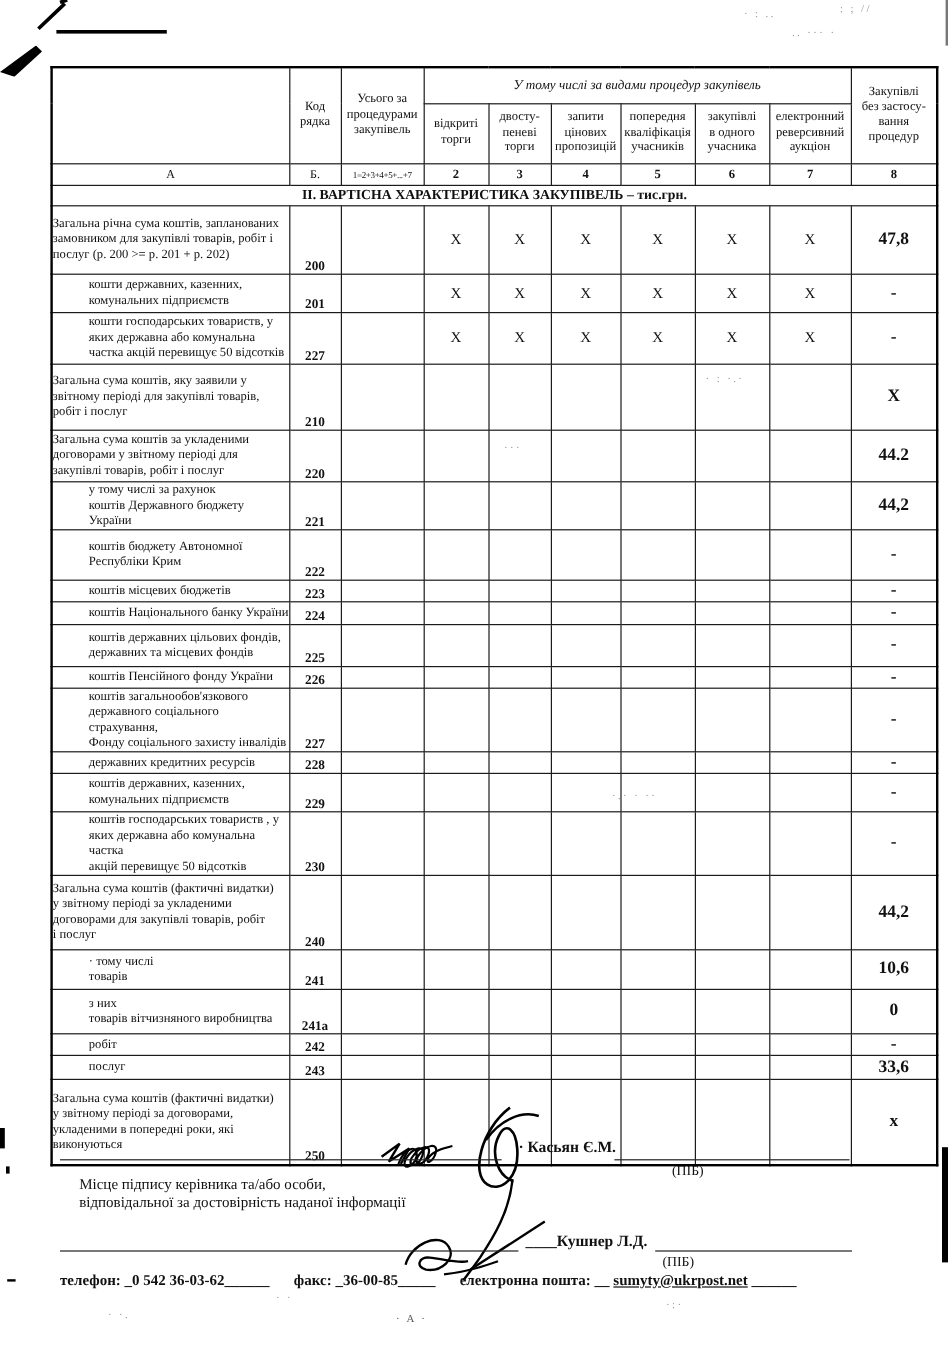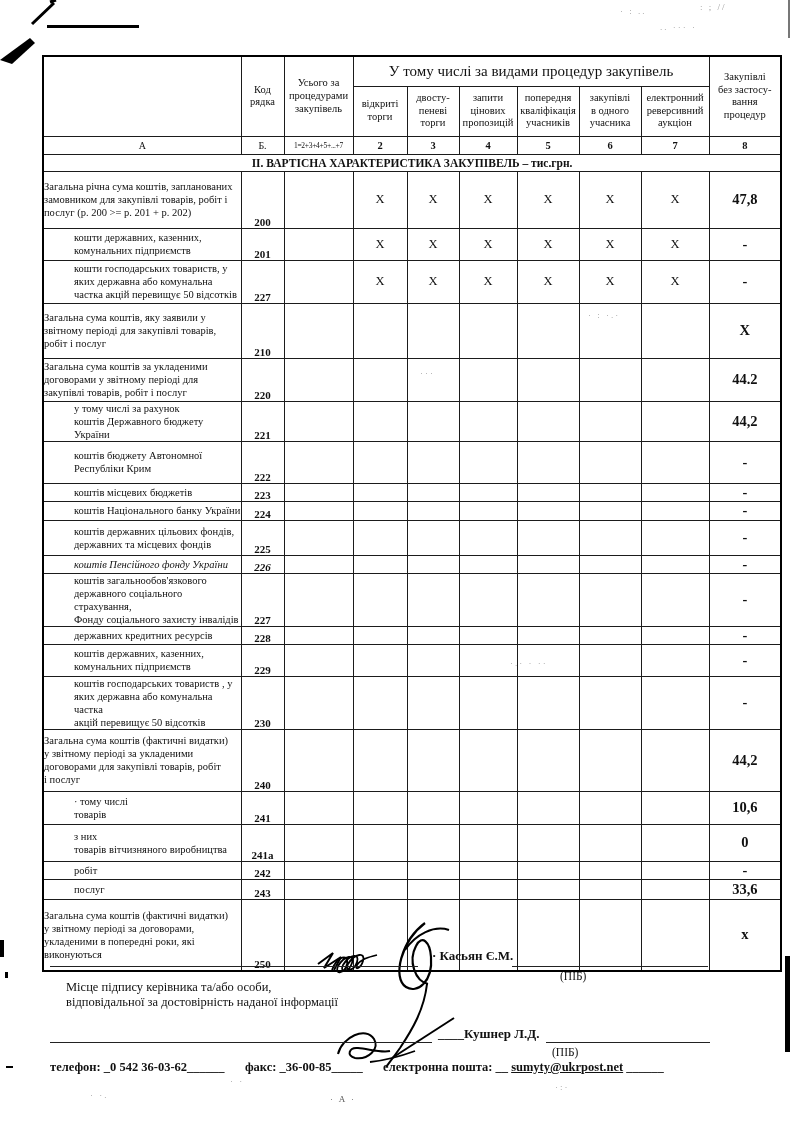--- a/index.html
+++ b/index.html
@@ -10,21 +10,21 @@
   
   table.form{
     position:absolute;left:42px;top:55px;width:738px;
     border-collapse:collapse;table-layout:fixed;border:2px solid #000;
   }
   table.form td{border:1px solid #1b1b1b;padding:0;overflow:hidden;}
   .hcell{
     font-size:10.5px;line-height:1.2;text-align:center;vertical-align:middle;
     white-space:pre-line;padding:2px 1px;
   }
-  .group-h{font-size:15px;}
+  .group-h{font-size:11px;font-style:italic;}
   tr.codes td{height:17px;font-size:10px;text-align:center;vertical-align:middle;}
   tr.codes .sum{font-size:7.5px;letter-spacing:-0.3px;}
   tr.codes .num{font-weight:bold;font-size:10.5px;}
   tr.section-row td{
     height:16px;font-weight:bold;font-size:11.5px;text-align:center;vertical-align:middle;
   }
   td.row-label{
     font-size:10.5px;line-height:13px;vertical-align:middle;
     padding:1px 2px 1px 4px;white-space:pre-line;
   }
@@ -265,21 +265,21 @@
         <td class="row-code">225</td>
         <td class="cell"></td>
         <td class="cell mark"></td>
         <td class="cell mark"></td>
         <td class="cell mark"></td>
         <td class="cell mark"></td>
         <td class="cell mark"></td>
         <td class="cell mark"></td>
         <td class="cell value">-</td>
       </tr>
-      <tr style="height: 18px; font-style: italic;">
+      <tr style="height: 18px;">
         <td class="row-label indent">коштів Пенсійного фонду України</td>
         <td class="row-code">226</td>
         <td class="cell"></td>
         <td class="cell mark"></td>
         <td class="cell mark"></td>
         <td class="cell mark"></td>
         <td class="cell mark"></td>
         <td class="cell mark"></td>
         <td class="cell mark"></td>
         <td class="cell value">-</td>

